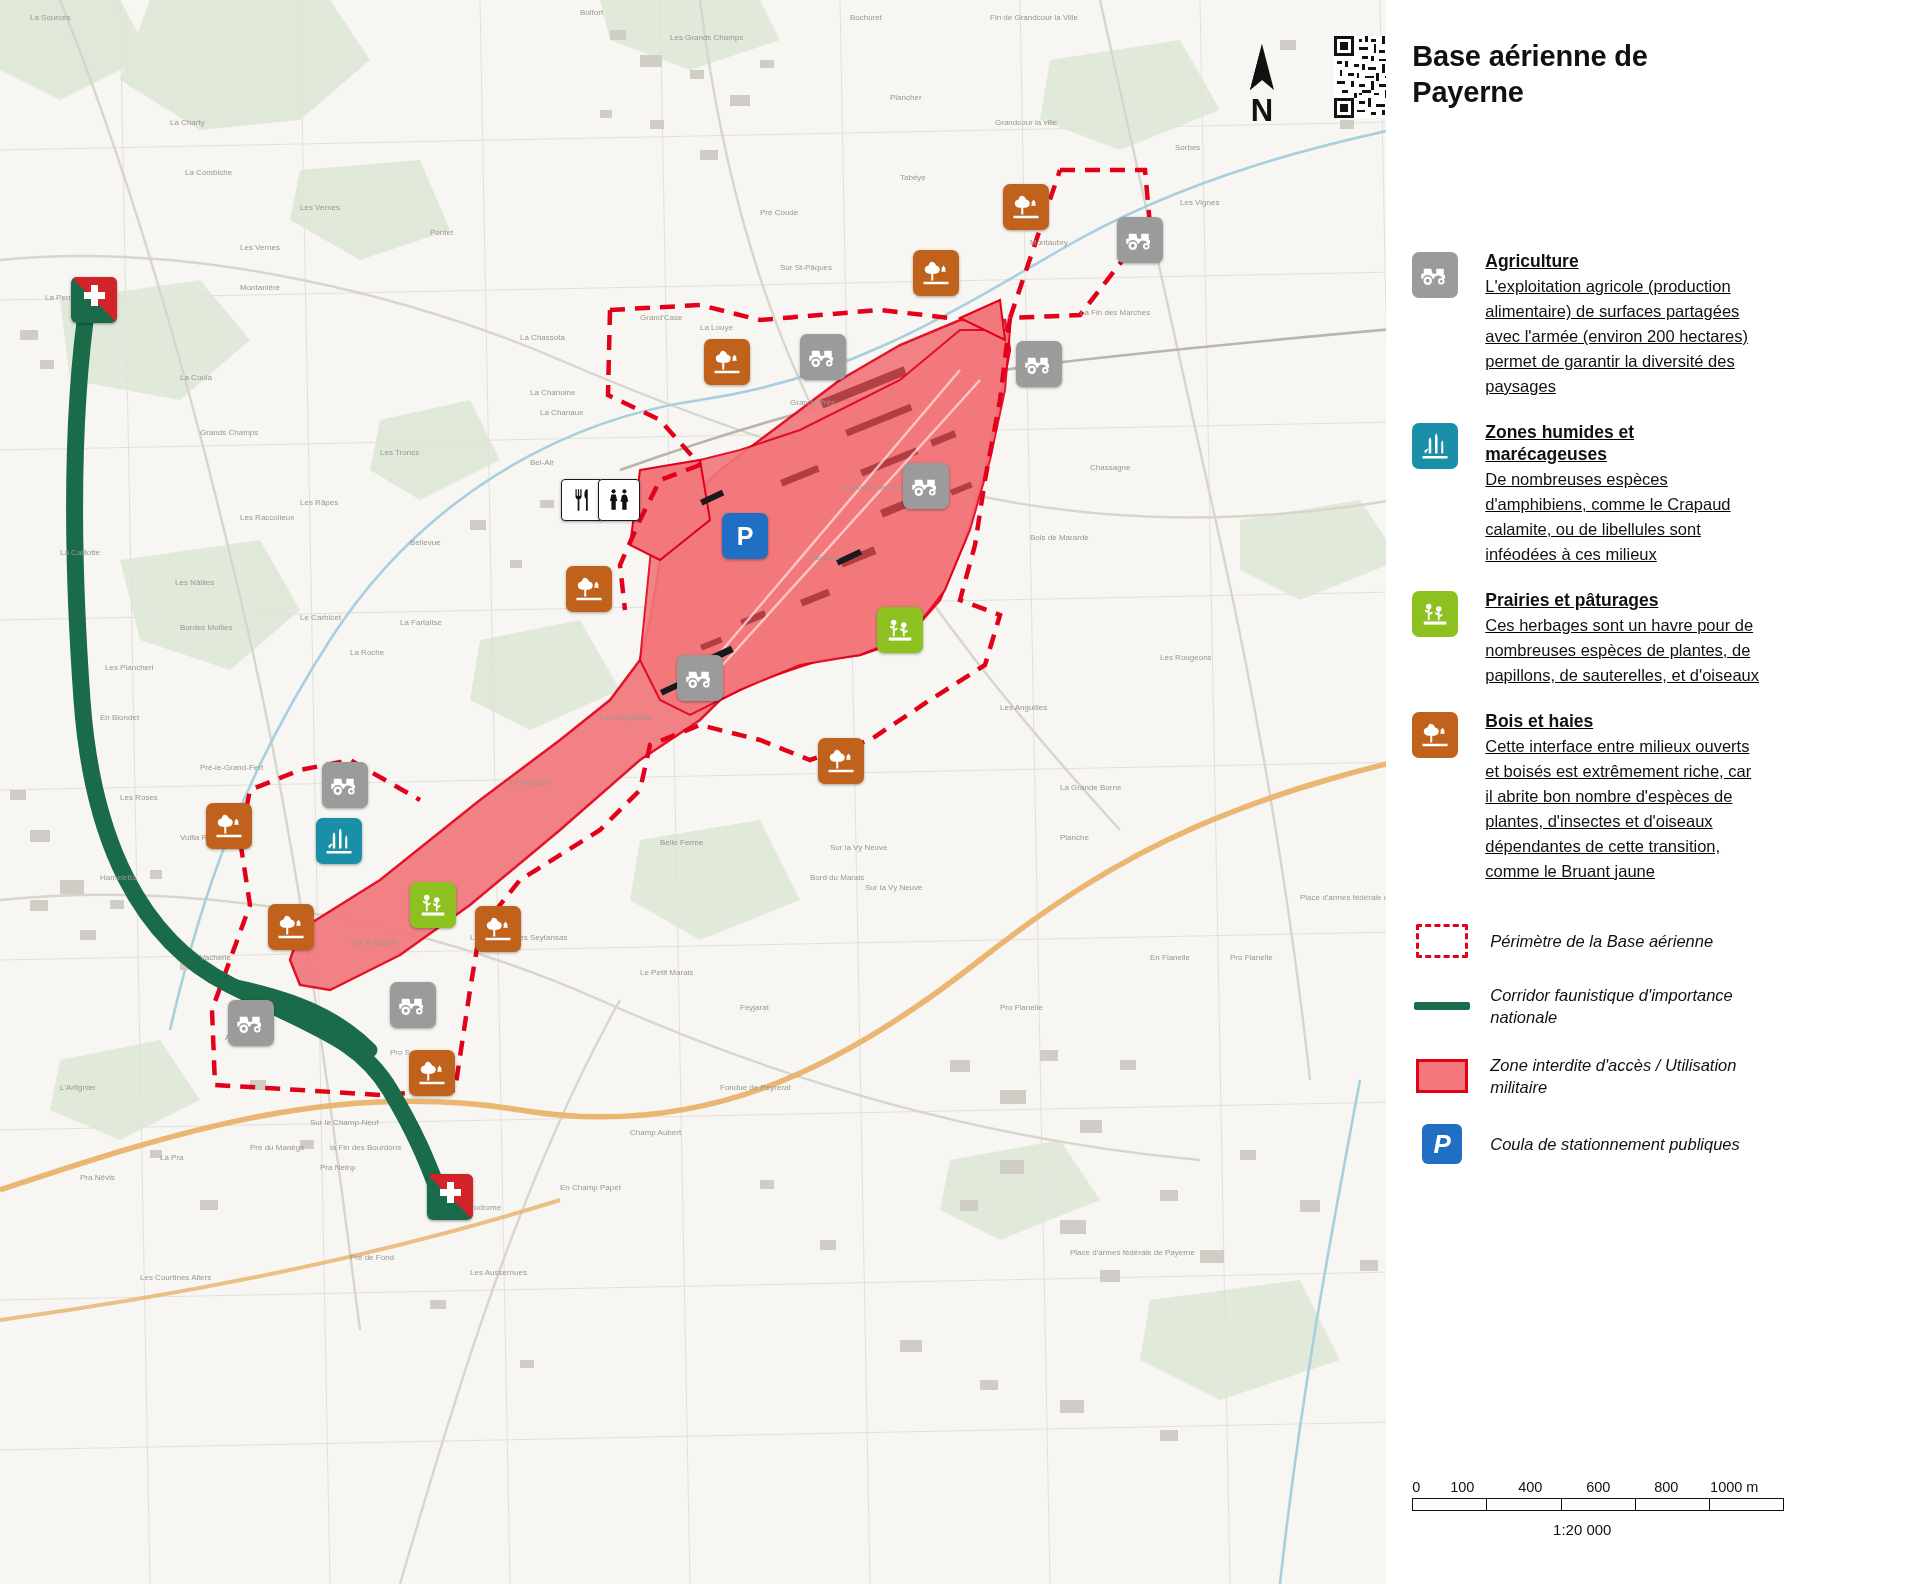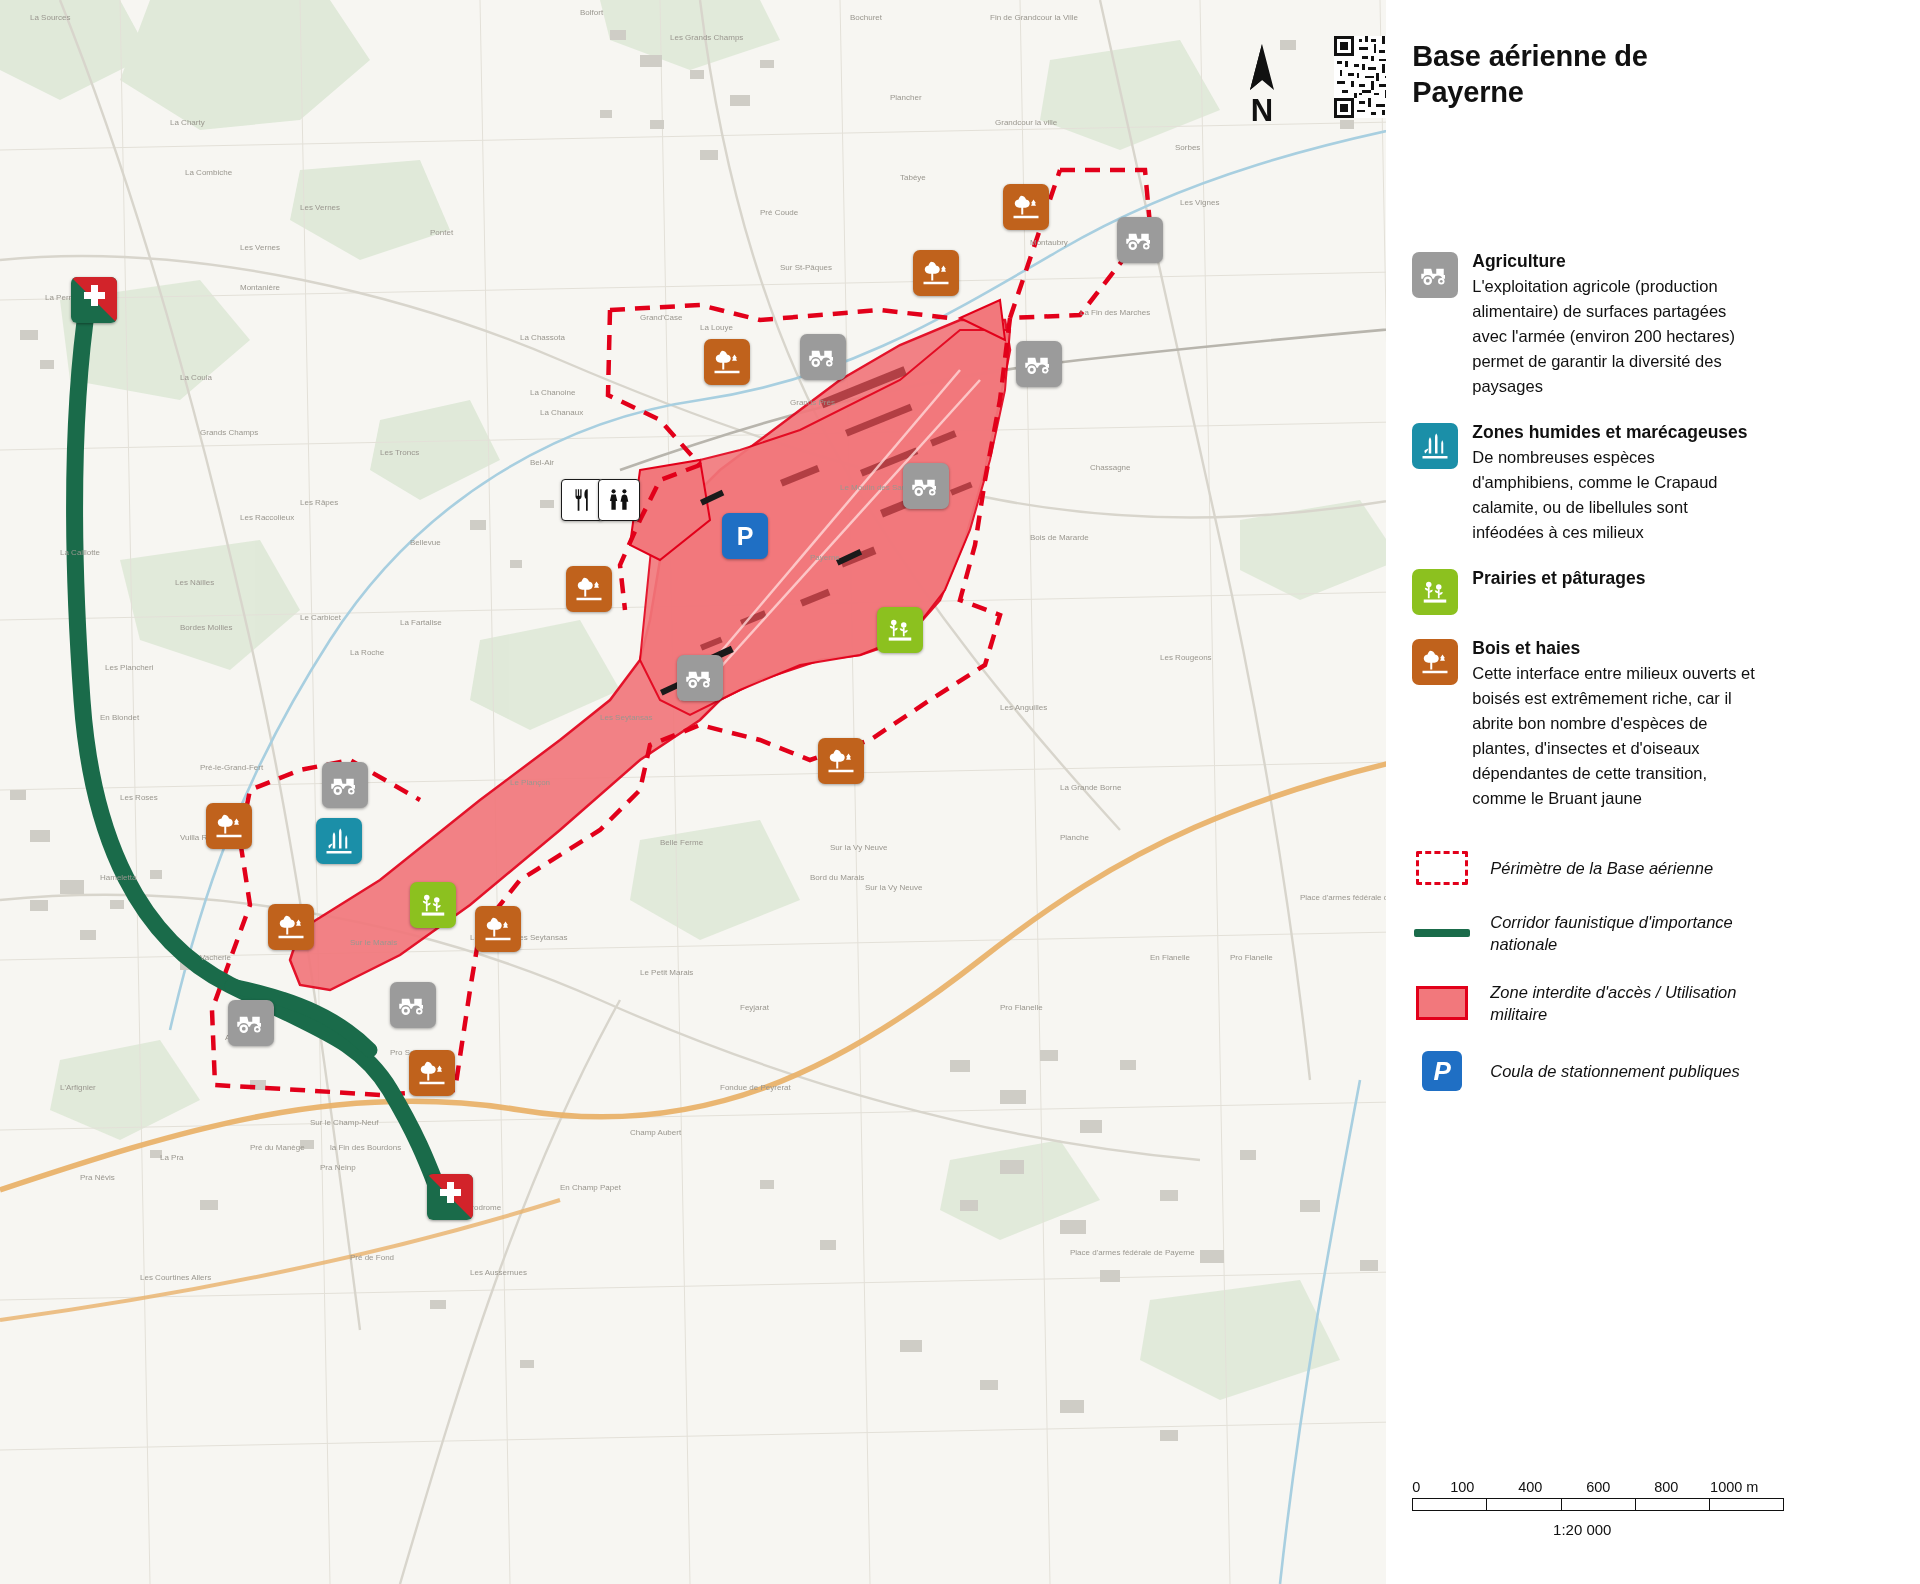--- a/index.html
+++ b/index.html
@@ -82,22 +82,23 @@
     font-size: 29px;
     line-height: 36px;
     margin: 0 0 0 0;
     font-weight: bold;
     color: #111;
     letter-spacing: -0.2px;
   }
   .cat-list { margin-top: 140px; }
   .cat {
     display: flex;
-    gap: 14px;
+    gap: 27px;
     margin-bottom: 22px;
+    text-decoration: underline;
   }
   .cat .ic {
     flex: 0 0 auto;
     width: 46px; height: 46px;
     border-radius: 7px;
     display: flex; align-items: center; justify-content: center;
     margin-top: 2px;
   }
   .cat .txt { flex: 1 1 auto; }
   .cat .title {
@@ -806,20 +807,21 @@
               <path d="M6.3 8h1.4v9H6.3z"></path>
               <path d="M6.8 11c-1.8 0-3-1-3-2.4 1.8 0 3 1 3 2.4zM7.2 12.5c1.8 0 3-1 3-2.4-1.8 0-3 1-3 2.4z"></path>
               <circle cx="15" cy="8" r="2.2"></circle>
               <path d="M14.3 10h1.4v7h-1.4z"></path>
               <path d="M14.8 13c-1.8 0-3-1-3-2.4 1.8 0 3 1 3 2.4zM15.2 14.3c1.8 0 3-1 3-2.4-1.8 0-3 1-3 2.4z"></path>
               <path d="M3 18h18v2.5H3z"></path>
             </svg>
         </div>
         <div class="txt">
           <div class="title">Prairies et pâturages</div>
+          <div class="desc">Ces herbages sont un havre pour de nombreuses espèces de plantes, de papillons, de sauterelles, et d'oiseaux</div>
         </div>
       </div>
 
       <div class="cat">
         <div class="ic" style="background:#c0621c">
           <svg width="30" height="30" viewBox="0 0 24 24" fill="#fff">
               <path d="M8 3c2 0 3.5 1.3 4 3 1.8.2 3 1.6 3 3.2 0 1.8-1.5 3.3-3.4 3.3H6.6C4.6 12.5 3 11 3 9.2 3 7.6 4.2 6.2 6 6c.5-1.7 2-3 2-3z"></path>
               <rect x="8.2" y="12" width="1.6" height="6"></rect>
               <path d="M2 19h20v2H2z"></path>
               <path d="M16 9l2-3 2 3-1 0 1 2h-4l1-2z"></path>

